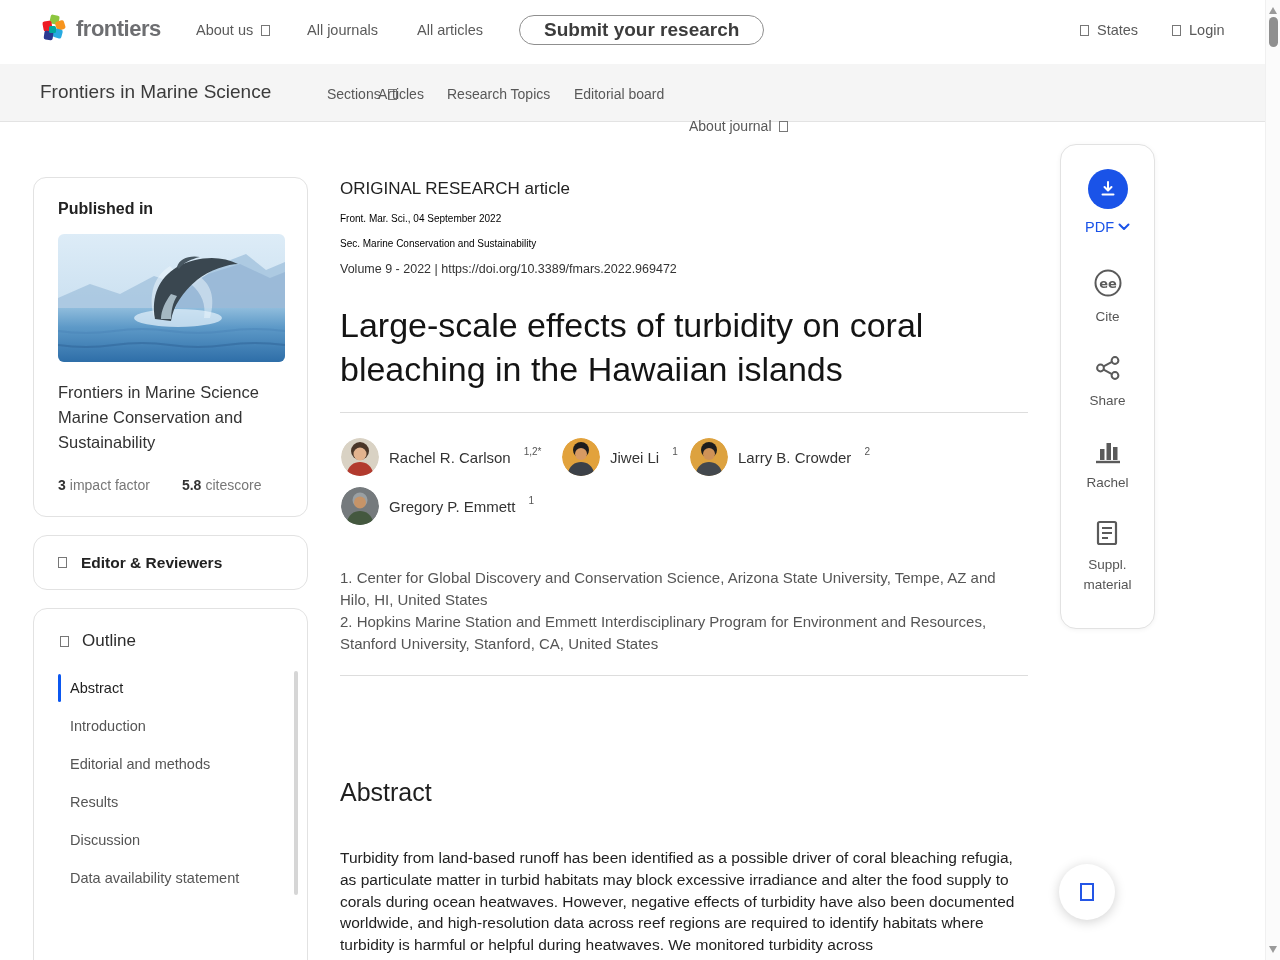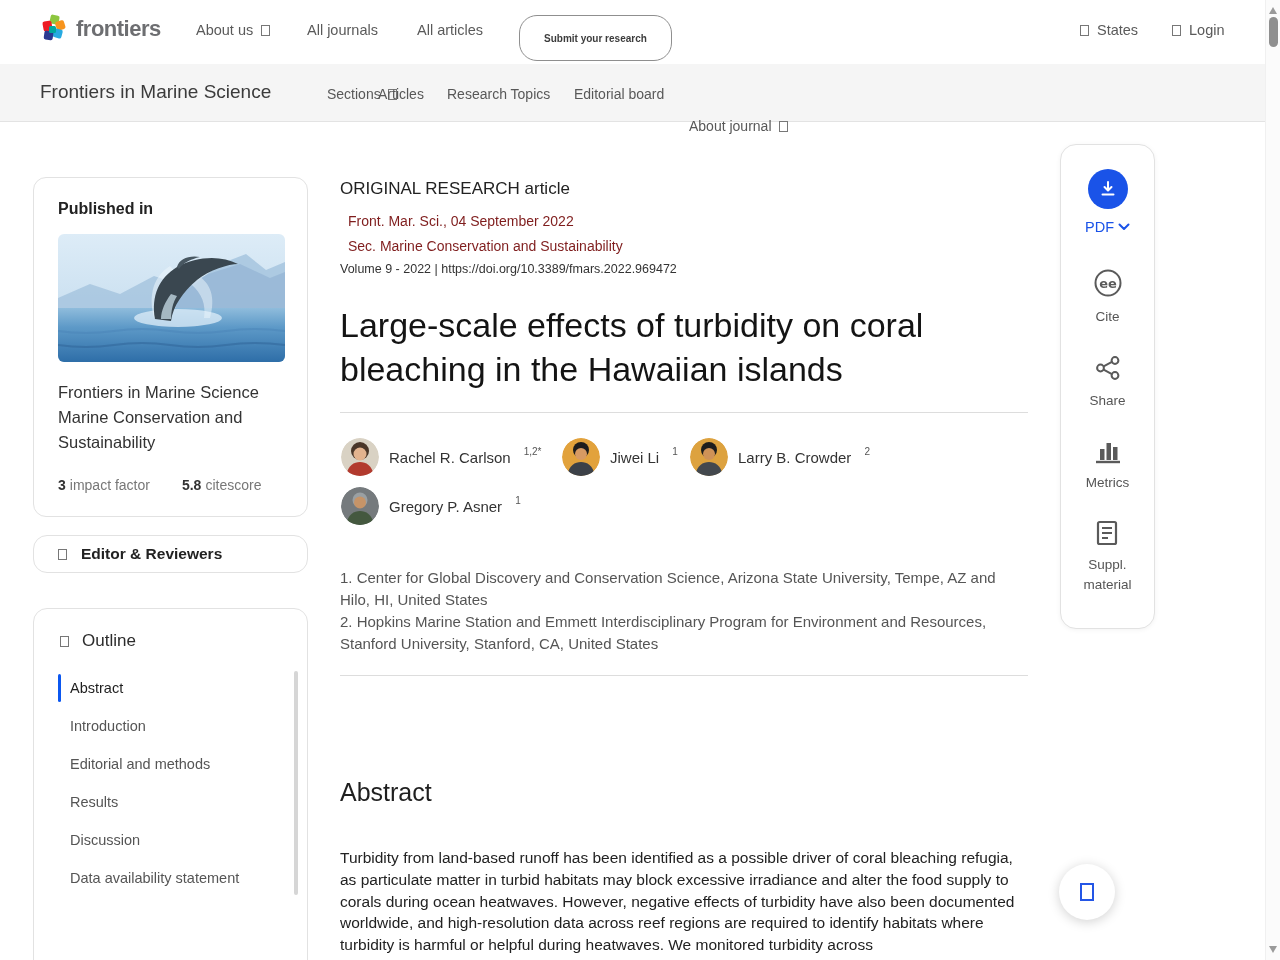--- a/index.html
+++ b/index.html
@@ -6,51 +6,51 @@
   html,body { width:1280px; height:960px; overflow:hidden; background:#fff;
               font-family:"Liberation Sans", sans-serif; }
 
   
   .top-nav { position:absolute; top:0; left:0; width:1280px; height:64px; background:#fff; z-index:6; }
   .brand { position:absolute; left:40px; top:14px; display:flex; align-items:center; gap:8px; cursor:pointer; }
   .brand-text { font-size:22px; font-weight:bold; color:#6d6e71; letter-spacing:-0.5px; }
   .nav-link { position:absolute; top:22px; font-size:14.5px; color:#5a5a5a; cursor:pointer; display:flex; align-items:center; gap:8px; white-space:nowrap; }
   .tofu { display:inline-block; width:9px; height:11px; border:1.5px solid #777; background:transparent; }
   .tofu-blue { display:inline-block; width:14px; height:18px; border:2.5px solid #2456e6; }
-  .submit-btn { position:absolute; left:519px; top:15px; height:46px; padding:0 24px; border:1px solid #8f8f8f; border-radius:18px;
-                background:#fff; font-size:10px; font-weight:bold; color:#3c3c3c; display:flex; align-items:center; cursor:pointer; }
+  .submit-btn { position:absolute; left:519px; top:15px; height:30px; padding:0 24px; border:1px solid #8f8f8f; border-radius:18px;
+                background:#fff; font-size:19px; font-weight:bold; color:#3c3c3c; display:flex; align-items:center; cursor:pointer; }
 
   
   .journal-nav { position:absolute; top:64px; left:0; width:1280px; height:58px; background:#f5f5f5; border-bottom:1px solid #e3e3e3; z-index:5; }
   .journal-title { position:absolute; left:40px; top:17px; font-size:19px; color:#3b3b3b; cursor:pointer; }
   .jnav-link { position:absolute; top:22px; font-size:14px; color:#585858; cursor:pointer; display:flex; align-items:center; gap:7px; white-space:nowrap; }
 
   
   .card { position:absolute; background:#fff; border:1px solid #e2e2e2; border-radius:13px; }
   .pub-card { left:33px; top:177px; width:275px; height:340px; padding:22px 24px; }
   .pub-heading { font-size:16px; font-weight:bold; color:#222; }
   .whale-img { margin-top:16px; width:227px; height:128px; border-radius:6px; overflow:hidden; cursor:pointer; }
   .journal-link { margin-top:18px; font-size:16.5px; line-height:25px; color:#333; cursor:pointer; }
   .metrics-row { margin-top:22px; display:flex; gap:32px; font-size:14px; color:#777; }
   .metrics-row b { color:#333; margin-right:4px; }
 
-  .editor-card { left:33px; top:535px; width:275px; height:38px; border-radius:14px; display:flex; align-items:center; padding-left:24px; gap:14px; cursor:pointer; }
+  .editor-card { left:33px; top:535px; width:275px; height:55px; border-radius:14px; display:flex; align-items:center; padding-left:24px; gap:14px; cursor:pointer; }
   .editor-label { font-size:15.5px; font-weight:bold; color:#222; }
 
   .outline-card { left:33px; top:608px; width:275px; height:420px; border-radius:14px; padding-top:22px; }
   .outline-head { display:flex; align-items:center; gap:13px; padding-left:26px; font-size:17px; color:#2c2c2c; }
   .outline-list { margin-top:18px; position:relative; }
   .outline-item { position:relative; height:38px; display:flex; align-items:center; padding-left:36px; font-size:14.5px; color:#555; cursor:pointer; }
   .outline-item.active { color:#1e1e1e; }
   .outline-item.active .active-bar { position:absolute; left:24px; top:5px; width:3px; height:28px; background:#0b57f0; border-radius:2px; }
   .outline-scrollbar { position:absolute; right:9px; top:2px; width:4px; height:224px; background:#d6d6d6; border-radius:2px; }
 
   
   .article-type { position:absolute; left:340px; top:179px; font-size:17px; color:#222; }
-  .meta-line { position:absolute; left:348px; font-size:14px; color:#7f1d1d; }
+  .meta-line { position:absolute; left:340px; font-size:10px; color:#000000; }
   .meta-volume { position:absolute; left:340px; top:262px; font-size:12.5px; color:#333; }
   .article-title { position:absolute; left:340px; top:303px; width:620px; font-size:34px; line-height:44px; color:#141414; }
   .rule { position:absolute; left:340px; width:688px; border-top:1px solid #ddd; }
 
   .author { position:absolute; display:flex; align-items:center; gap:10px; cursor:pointer; }
   .avatar { width:38px; height:38px; border-radius:50%; overflow:hidden; flex:0 0 38px; }
   .author-name { font-size:15px; color:#333; }
   .author-sup { font-size:10px; color:#555; position:relative; top:-6px; margin-left:3px; }
 
   .affiliations { position:absolute; left:340px; top:567px; width:688px; font-size:15px; line-height:22px; color:#555; }
@@ -260,21 +260,21 @@
 
 <div class="author" style="left:341px; top:487px;">
   <span class="avatar">
     <svg width="38" height="38" viewBox="0 0 38 38">
       <circle cx="19" cy="19" r="19" fill="#757a7d"></circle>
       <circle cx="19" cy="13" r="7.5" fill="#9aa0a3"></circle>
       <circle cx="19" cy="15.5" r="6" fill="#c69468"></circle>
       <path d="M5,38 C7,27 13,24 19,24 C25,24 31,27 33,38 Z" fill="#44583f"></path>
     </svg>
   </span>
-  <span class="author-name">Gregory P. Asner</span>
+  <span class="author-name">Gregory P. Emmett</span>
   <span class="author-sup">1</span>
 </div>
 
 <div class="affiliations">
   <div>1. Center for Global Discovery and Conservation Science, Arizona State University, Tempe, AZ and Hilo, HI, United States</div>
   <div>2. Hopkins Marine Station and Emmett Interdisciplinary Program for Environment and Resources, Stanford University, Stanford, CA, United States</div>
 </div>
 
 <div class="rule" style="top:675px;"></div>
 
@@ -313,21 +313,21 @@
     <span class="action-label">Share</span>
   </div>
 
   <div class="action-item" style="margin-top:27px;">
     <svg width="28" height="26" viewBox="0 0 28 26">
       <path d="M2 24 H26" stroke="#5a5a5a" stroke-width="2.4"></path>
       <rect x="6" y="11" width="4.5" height="11" fill="#5a5a5a"></rect>
       <rect x="12.5" y="5" width="4.5" height="17" fill="#5a5a5a"></rect>
       <rect x="19" y="9" width="4.5" height="13" fill="#5a5a5a"></rect>
     </svg>
-    <span class="action-label">Metrics</span>
+    <span class="action-label">Rachel</span>
   </div>
 
   <div class="action-item" style="margin-top:27px;">
     <svg width="24" height="26" viewBox="0 0 24 26">
       <rect x="3" y="2" width="18" height="22" rx="1.5" stroke="#5a5a5a" stroke-width="2.2" fill="none"></rect>
       <path d="M7 8 H17 M7 13 H17 M7 18 H13" stroke="#5a5a5a" stroke-width="2"></path>
     </svg>
     <span class="action-label">
       <span style="display:block;">Suppl.</span>
       <span style="display:block;">material</span>

